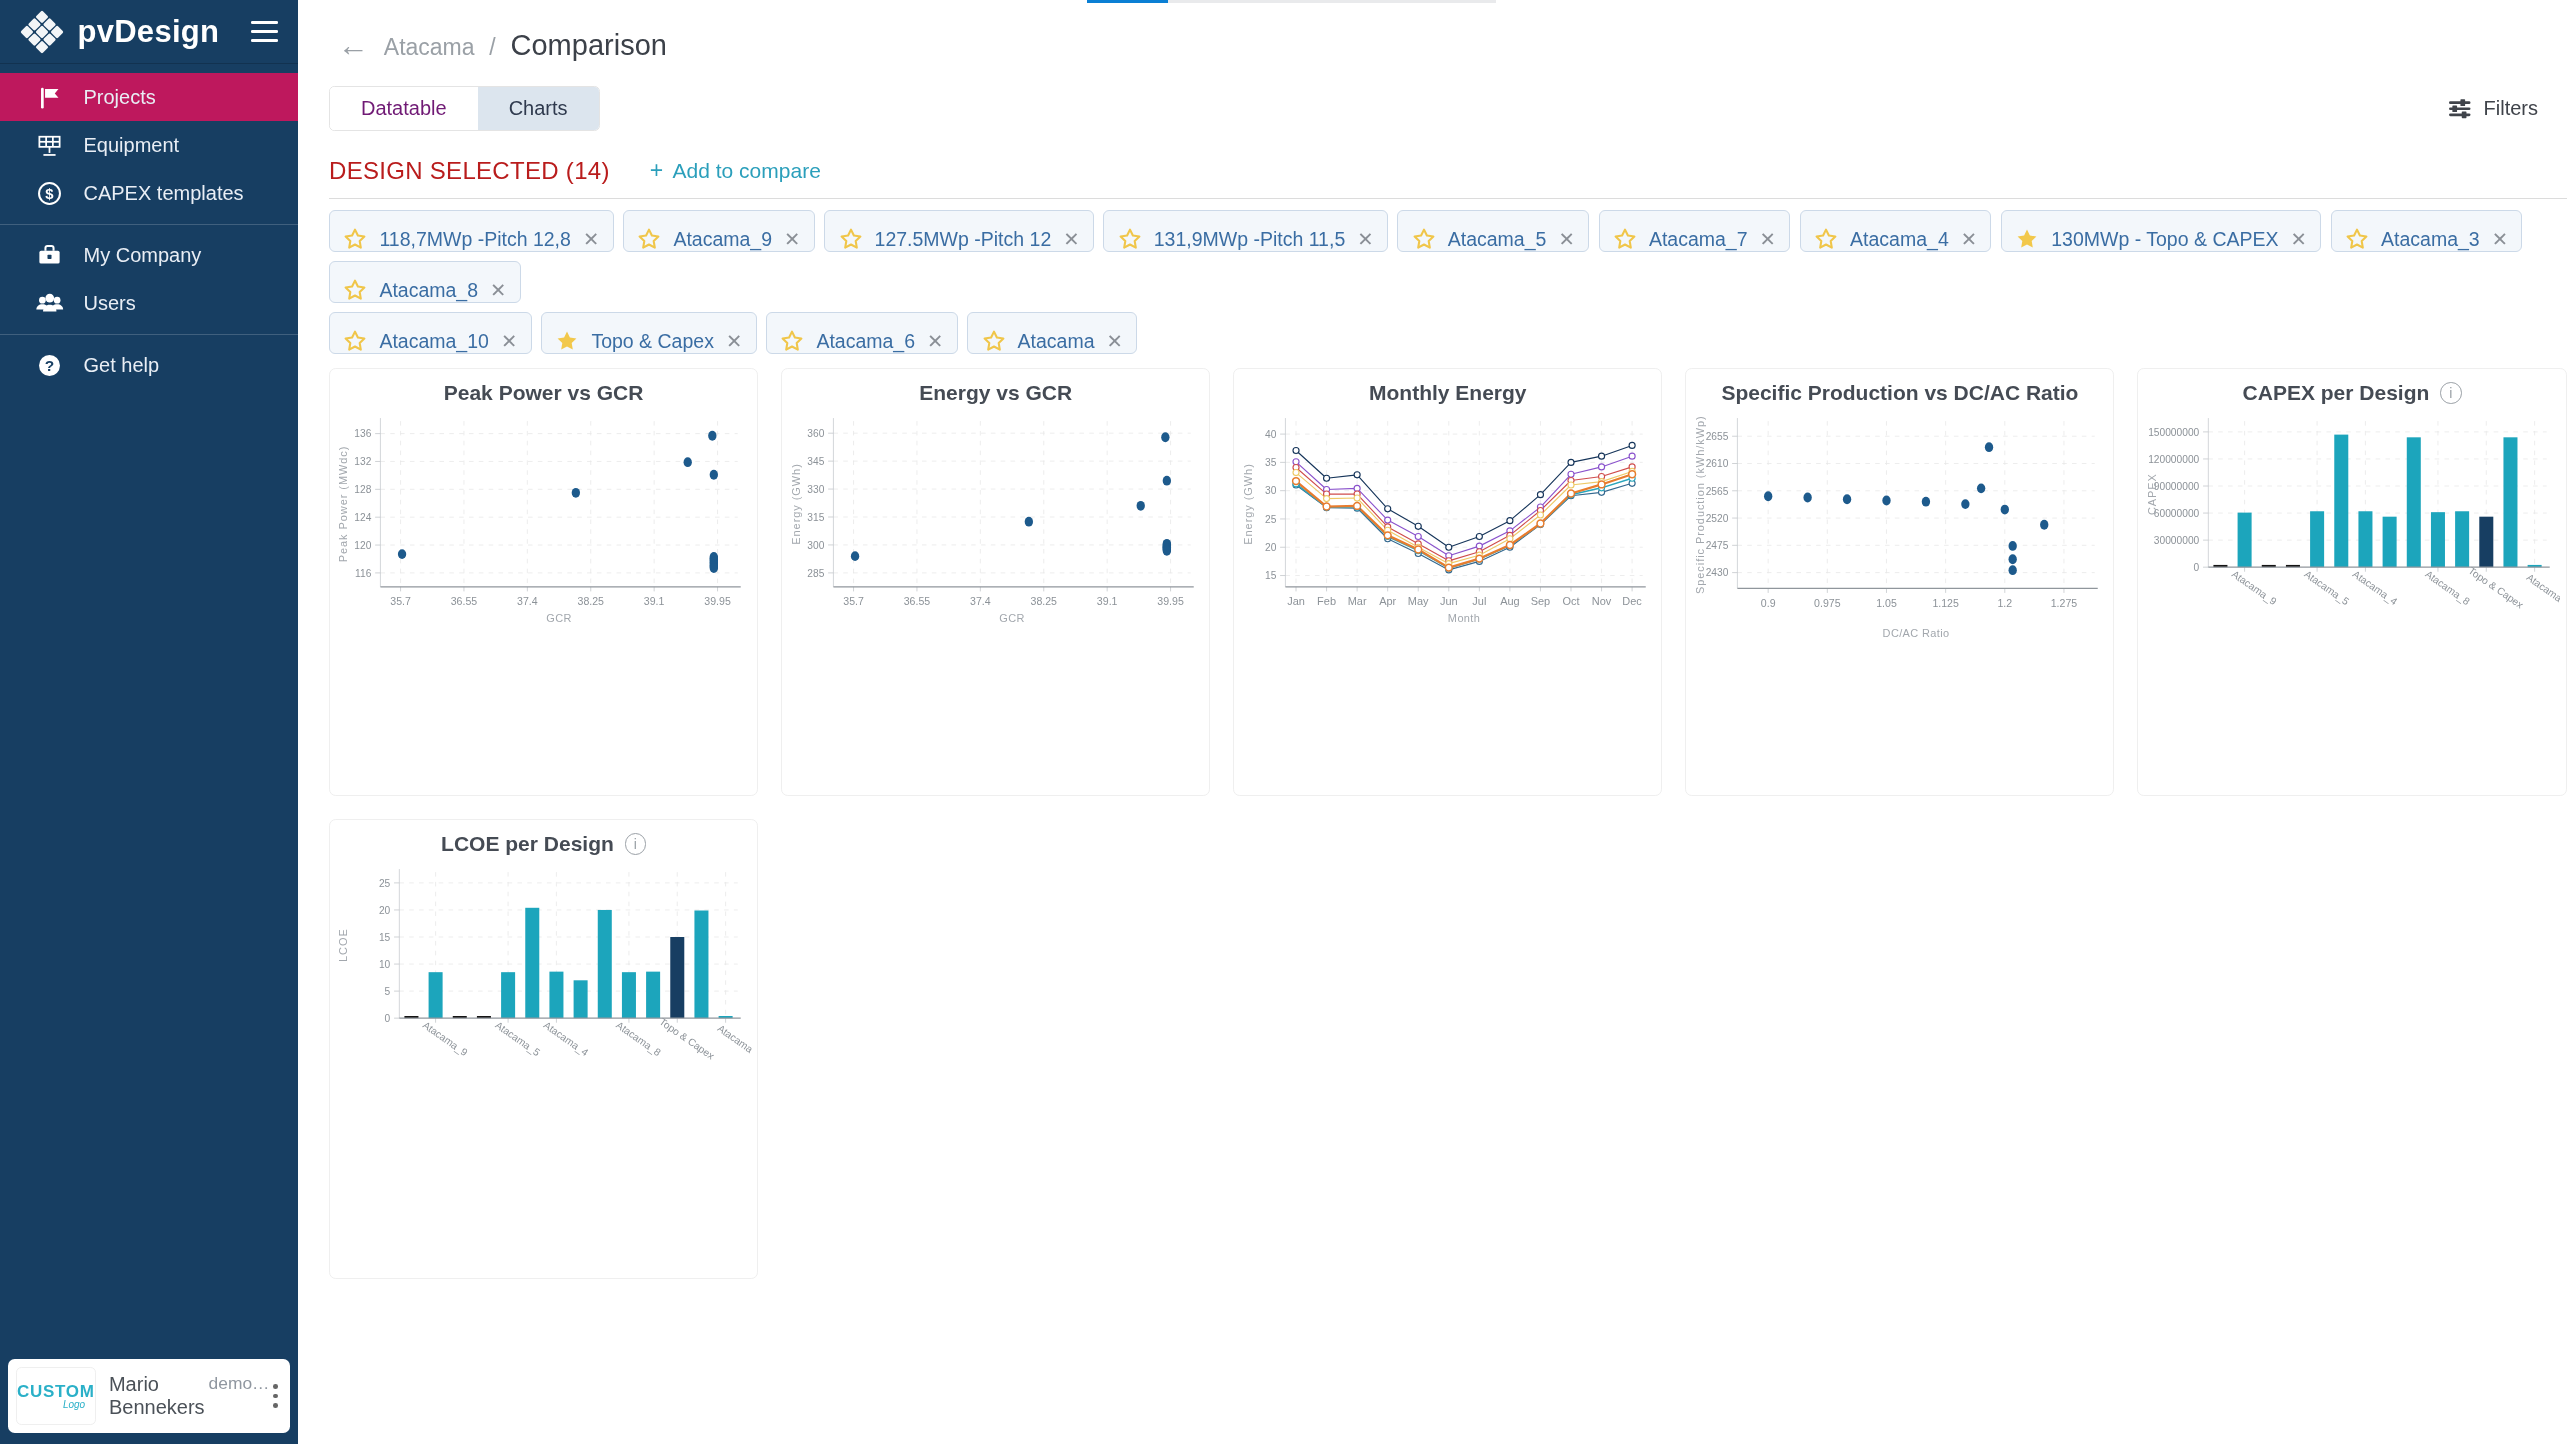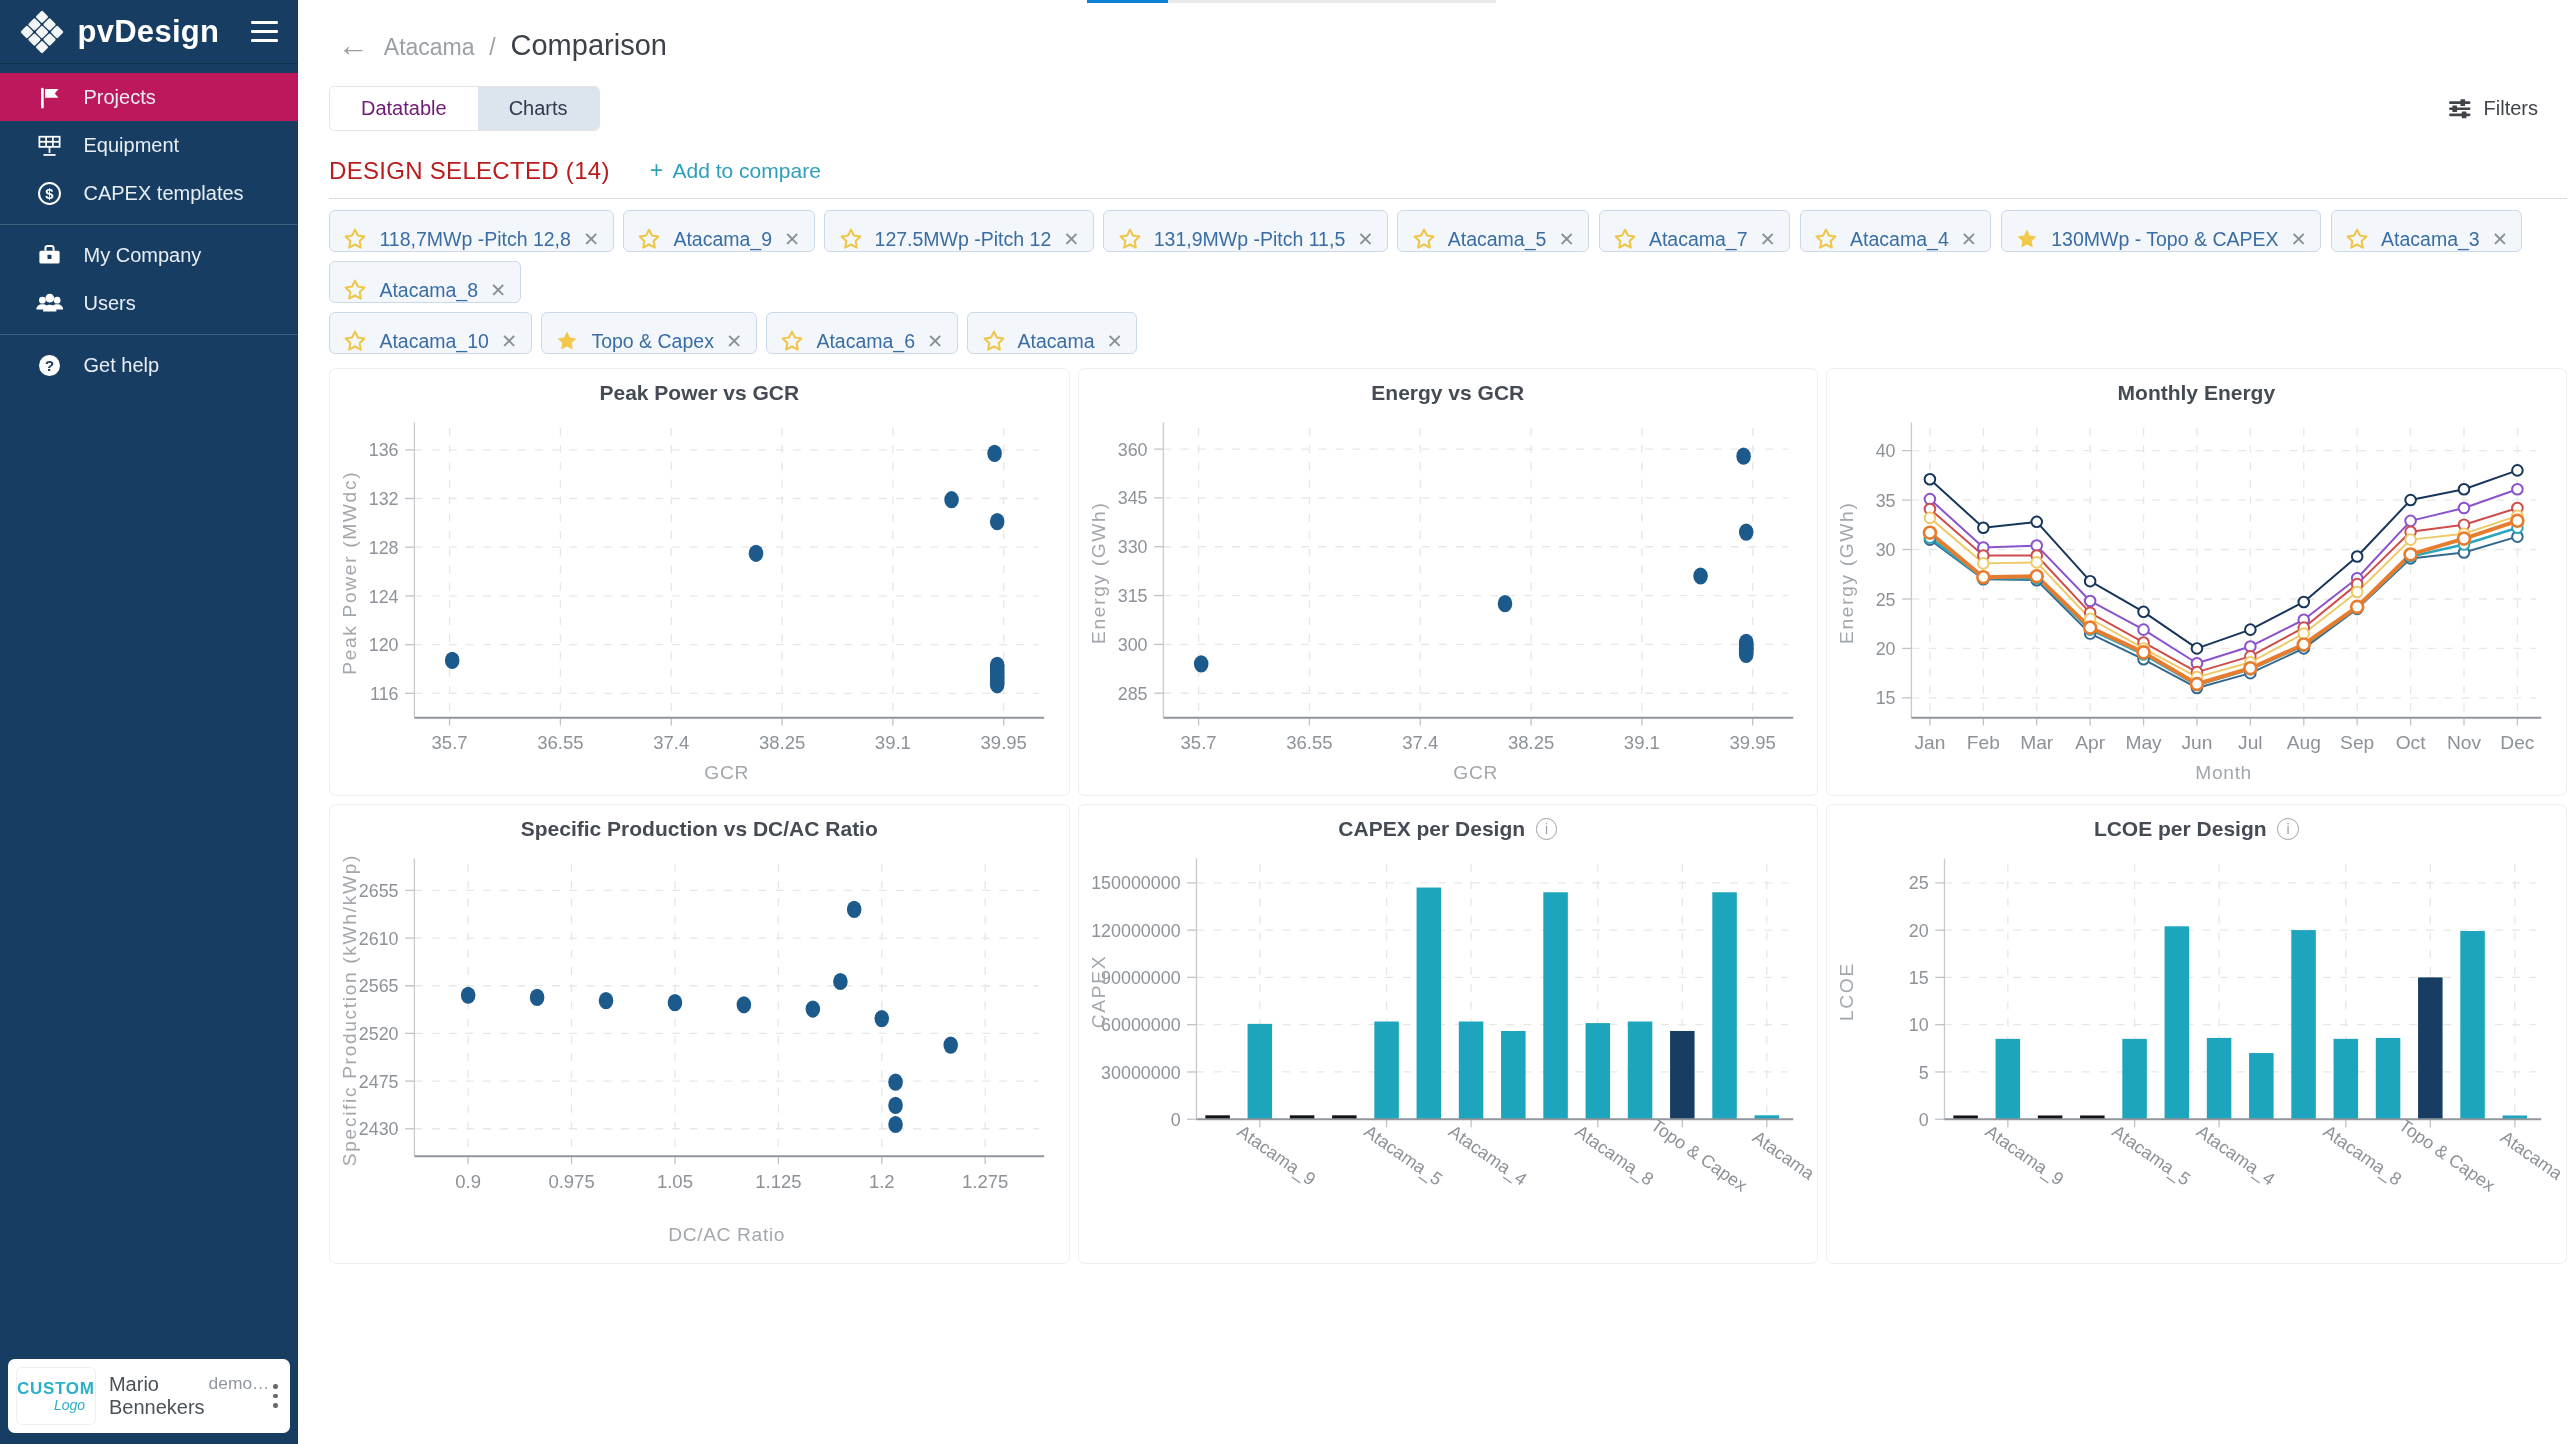--- a/index.html
+++ b/index.html
@@ -19,21 +19,21 @@
   .nav-item { height:48px; display:flex; align-items:center; gap:19px; padding-left:35px;
     font-size:20px; cursor:pointer; }
   .nav-item.active { background:#be185d; }
   .nav-item .nicon { width:29.5px; display:flex; justify-content:center; }
   .nav-divider { height:0.7px; background:rgba(255,255,255,.18); margin:6.7px 0; }
   .user-card { position:absolute; left:8px; right:8px; bottom:12px; height:74px;
     background:#fff; border-radius:6.7px; display:flex; align-items:center; padding:8px; }
   .user-logo { width:89px; height:58px; background:#fff; border:0.7px solid #efefef; border-radius:5.4px;
     display:flex; flex-direction:column; align-items:center; justify-content:center; }
   .user-logo .l1 { color:#2ab0c8; font-weight:700; font-size:17px; letter-spacing:0.7px; }
-  .user-logo .l2 { color:#2ab0c8; font-style:italic; font-size:14px; align-self:flex-end; margin-right:9.4px; margin-top:-2.7px; }
+  .user-logo .l2 { color:#2ab0c8; font-style:italic; font-size:10px; align-self:flex-end; margin-right:9.4px; margin-top:-2.7px; }
   .user-meta { margin-left:13.4px; display:flex; flex-direction:row; gap:4px; min-width:0; }
   .user-name { color:#4b5158; font-size:20px; }
   .user-email { color:#9097a0; font-size:17.4px; white-space:nowrap; overflow:hidden; text-overflow:ellipsis; max-width:141px;}
   .kebab { margin-left:auto; color:#666; font-size:24px; line-height:.55; letter-spacing:0; cursor:pointer;
     display:flex; flex-direction:column; gap:4.7px; padding-right:4px;}
   .kebab i { width:4.7px; height:4.7px; background:#666; border-radius:50%; display:block; }
 
   
   .main { flex:1; position:relative; background:#fff; }
   .progress-track { position:absolute; top:0; left:789px; width:409px; height:3.4px; background:#e9eaec; }
@@ -56,22 +56,22 @@
   .add-compare { color:#2b9fbb; font-size:21px; cursor:pointer; display:flex; gap:9.4px; align-items:center;}
   .add-compare .plus { font-size:23px; }
   .sel-divider { margin:13.4px 9.4px 0 31px; border-bottom:1.3px solid #dcdcdc; }
 
   .chips-rows { margin:10.7px 9.4px 0 31px; display:flex; flex-direction:column; gap:8.7px; }
   .chip-row { display:flex; gap:9.4px; flex-wrap:wrap; }
   .chip { height:42px; border:1.3px solid #ccd9e8; background:#f3f7fb; border-radius:6px;
     display:inline-flex; align-items:flex-end; gap:12px; padding:0 13.4px; font-size:19.5px; color:#3a6da3; cursor:pointer; }
   .chip .x { color:#8a8f96; font-size:19.5px; cursor:pointer; }
 
-  .charts-grid { margin:14.8px 9.4px 0 31px; display:grid; grid-template-columns:repeat(3,1fr);
-    grid-template-rows:428px 460px; gap:8px; }
+  .charts-grid { margin:14.8px 9.4px 0 31px; display:grid; grid-template-columns:repeat(5,1fr);
+    grid-template-rows:428px 460px; gap:23px; }
   .card { background:#fff; border:1.3px solid #efefef; border-radius:6.7px; padding:4px 5.4px; overflow:hidden; }
   .card-title-row { height:39px; display:flex; align-items:center; justify-content:center; gap:10.7px; }
   .card-title { font-size:21px; color:#454b54; font-weight:700; }
   .info-icon { width:21.5px; height:21.5px; border:1.3px solid #9aa0a6; border-radius:50%; color:#9aa0a6;
     font-size:14px; display:flex; align-items:center; justify-content:center; }
   svg.chart { width:100%; height:auto; display:block; }
 </style>
 </head>
 <body>
 

